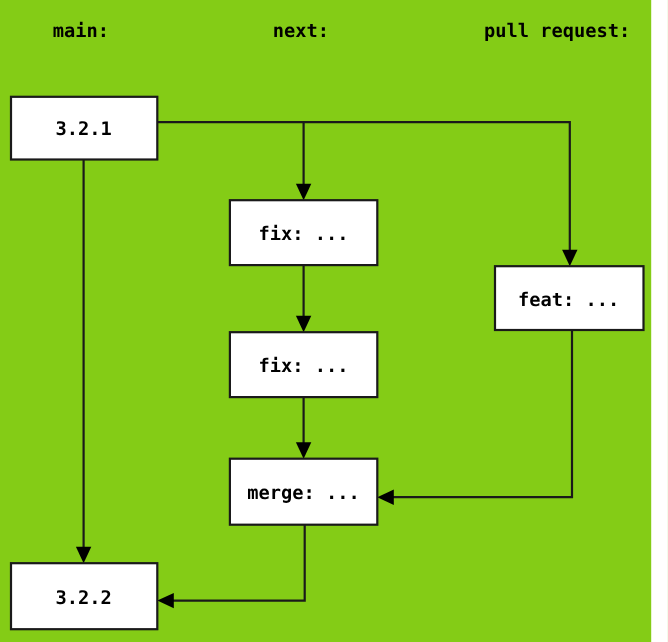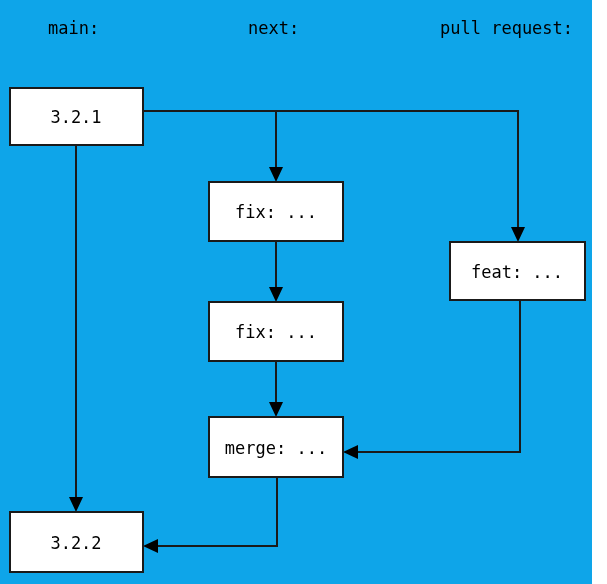--- a/index.html
+++ b/index.html
@@ -11,21 +11,22 @@
   body {
     width: 607px;
     height: 584px;
     overflow: hidden;
     font-family: "DejaVu Sans Mono", "Liberation Mono", monospace;
   }
   #diagram-root {
     position: relative;
     width: 592px;
     height: 584px;
-    background: #0ea5e9;
+    background: #84cc16;
+    font-weight: bold;
   }
   svg#flow-svg {
     position: absolute;
     top: 0;
     left: 0;
     width: 607px;
     height: 584px;
     display: block;
   }
   .col-header {

